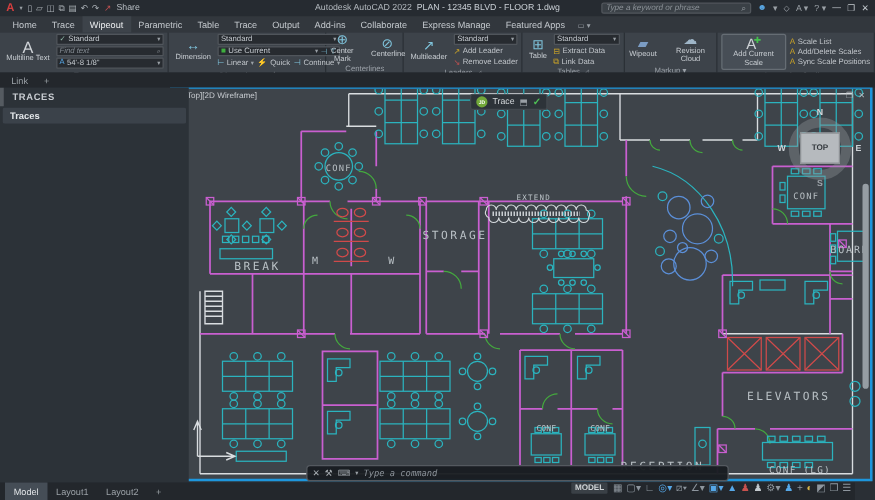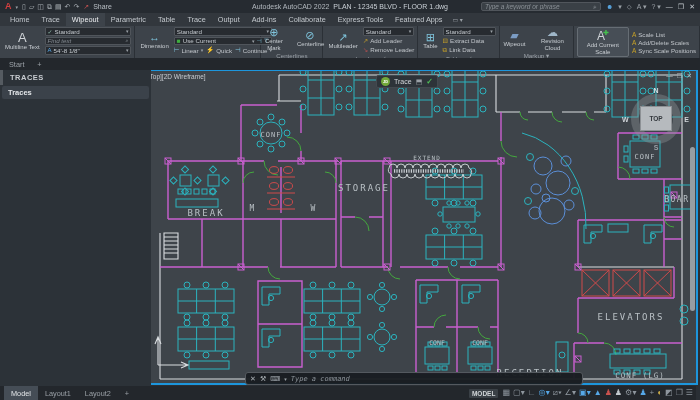--- a/index.html
+++ b/index.html
@@ -87,21 +87,21 @@
   .vscroll{position:absolute;right:1px;top:76px;width:5px;height:164px;background:#969da3;border-radius:2.5px;z-index:6}
 
   
   .cmdbar{position:absolute;left:245px;top:372px;width:338px;height:13px;background:rgba(25,29,33,.96);border:1px solid #54595f;border-radius:3px;display:flex;align-items:center;gap:4px;padding:4px 4px;z-index:50}
   .cmdbar .cx{color:#aab0b5;font-size:7px}
   .cmdbar .cw{color:#aab0b5;font-size:7px}
   .cmdbar .ck{color:#9aa0a6;font-size:7px}
   .cmdbar .cc{color:#8d949b;font-size:7px;font-style:italic;font-family:"DejaVu Sans Mono",monospace}
 
   
-  .statusbar{position:absolute;left:0;right:4px;bottom:0;height:14px;background:#23272c;display:flex;align-items:center;z-index:45;padding:0 4px}
+  .statusbar{position:absolute;left:0;right:16px;bottom:0;height:14px;background:#23272c;display:flex;align-items:flex-start;z-index:45;padding:0 4px}
   .ltabs{display:flex;align-items:stretch;height:100%;font-size:7.3px}
   .ltab{padding:0 7px;display:flex;align-items:center;color:#9aa0a6}
   .ltab.active{background:#454d56;color:#e2e5e8}
   .sright{margin-left:auto;display:flex;align-items:center;gap:4px}
   .modellbl{font-size:6.5px;font-weight:bold;color:#cfd3d6;background:#3a4046;padding:1px 3px;border-radius:1px}
   .sic{font-size:8px;line-height:1;cursor:default;letter-spacing:-1px}
 
   svg text{font-family:"DejaVu Sans Mono",monospace;fill:#b9c0c5}
 </style>
 </head>
@@ -146,21 +146,21 @@
   <div style="display:flex">
       <span class="rtab">Home</span>
       <span class="rtab">Trace</span>
       <span class="rtab active">Wipeout</span>
       <span class="rtab">Parametric</span>
       <span class="rtab">Table</span>
       <span class="rtab">Trace</span>
       <span class="rtab">Output</span>
       <span class="rtab">Add-ins</span>
       <span class="rtab">Collaborate</span>
-      <span class="rtab">Express Tools</span>
+      <span class="rtab">Express Manage</span>
       <span class="rtab">Featured Apps</span>
     </div>
   <span class="ribbon-pill">▭ ▾</span>
 </div>
 
 <div class="ribbonbody">
 
   <div class="panel" style="width:146px">
     <div class="prow">
       <div class="bigbtn">
@@ -339,21 +339,21 @@
       </div>
     </div>
     <div class="pfoot">
         <span>Annotation Scaling</span>
       </div>
   </div>
 </div>
 
 <div class="filetabs">
   <div class="ftab">
-      <span>Start</span>
+      <span>Link</span>
     </div>
   <div class="ftab-plus">+</div>
 </div>
 
 <div class="traces">
   <div class="traces-head">TRACES</div>
   <div class="traces-inner">
     <div class="traces-sub">Traces</div>
   </div>
 </div>

